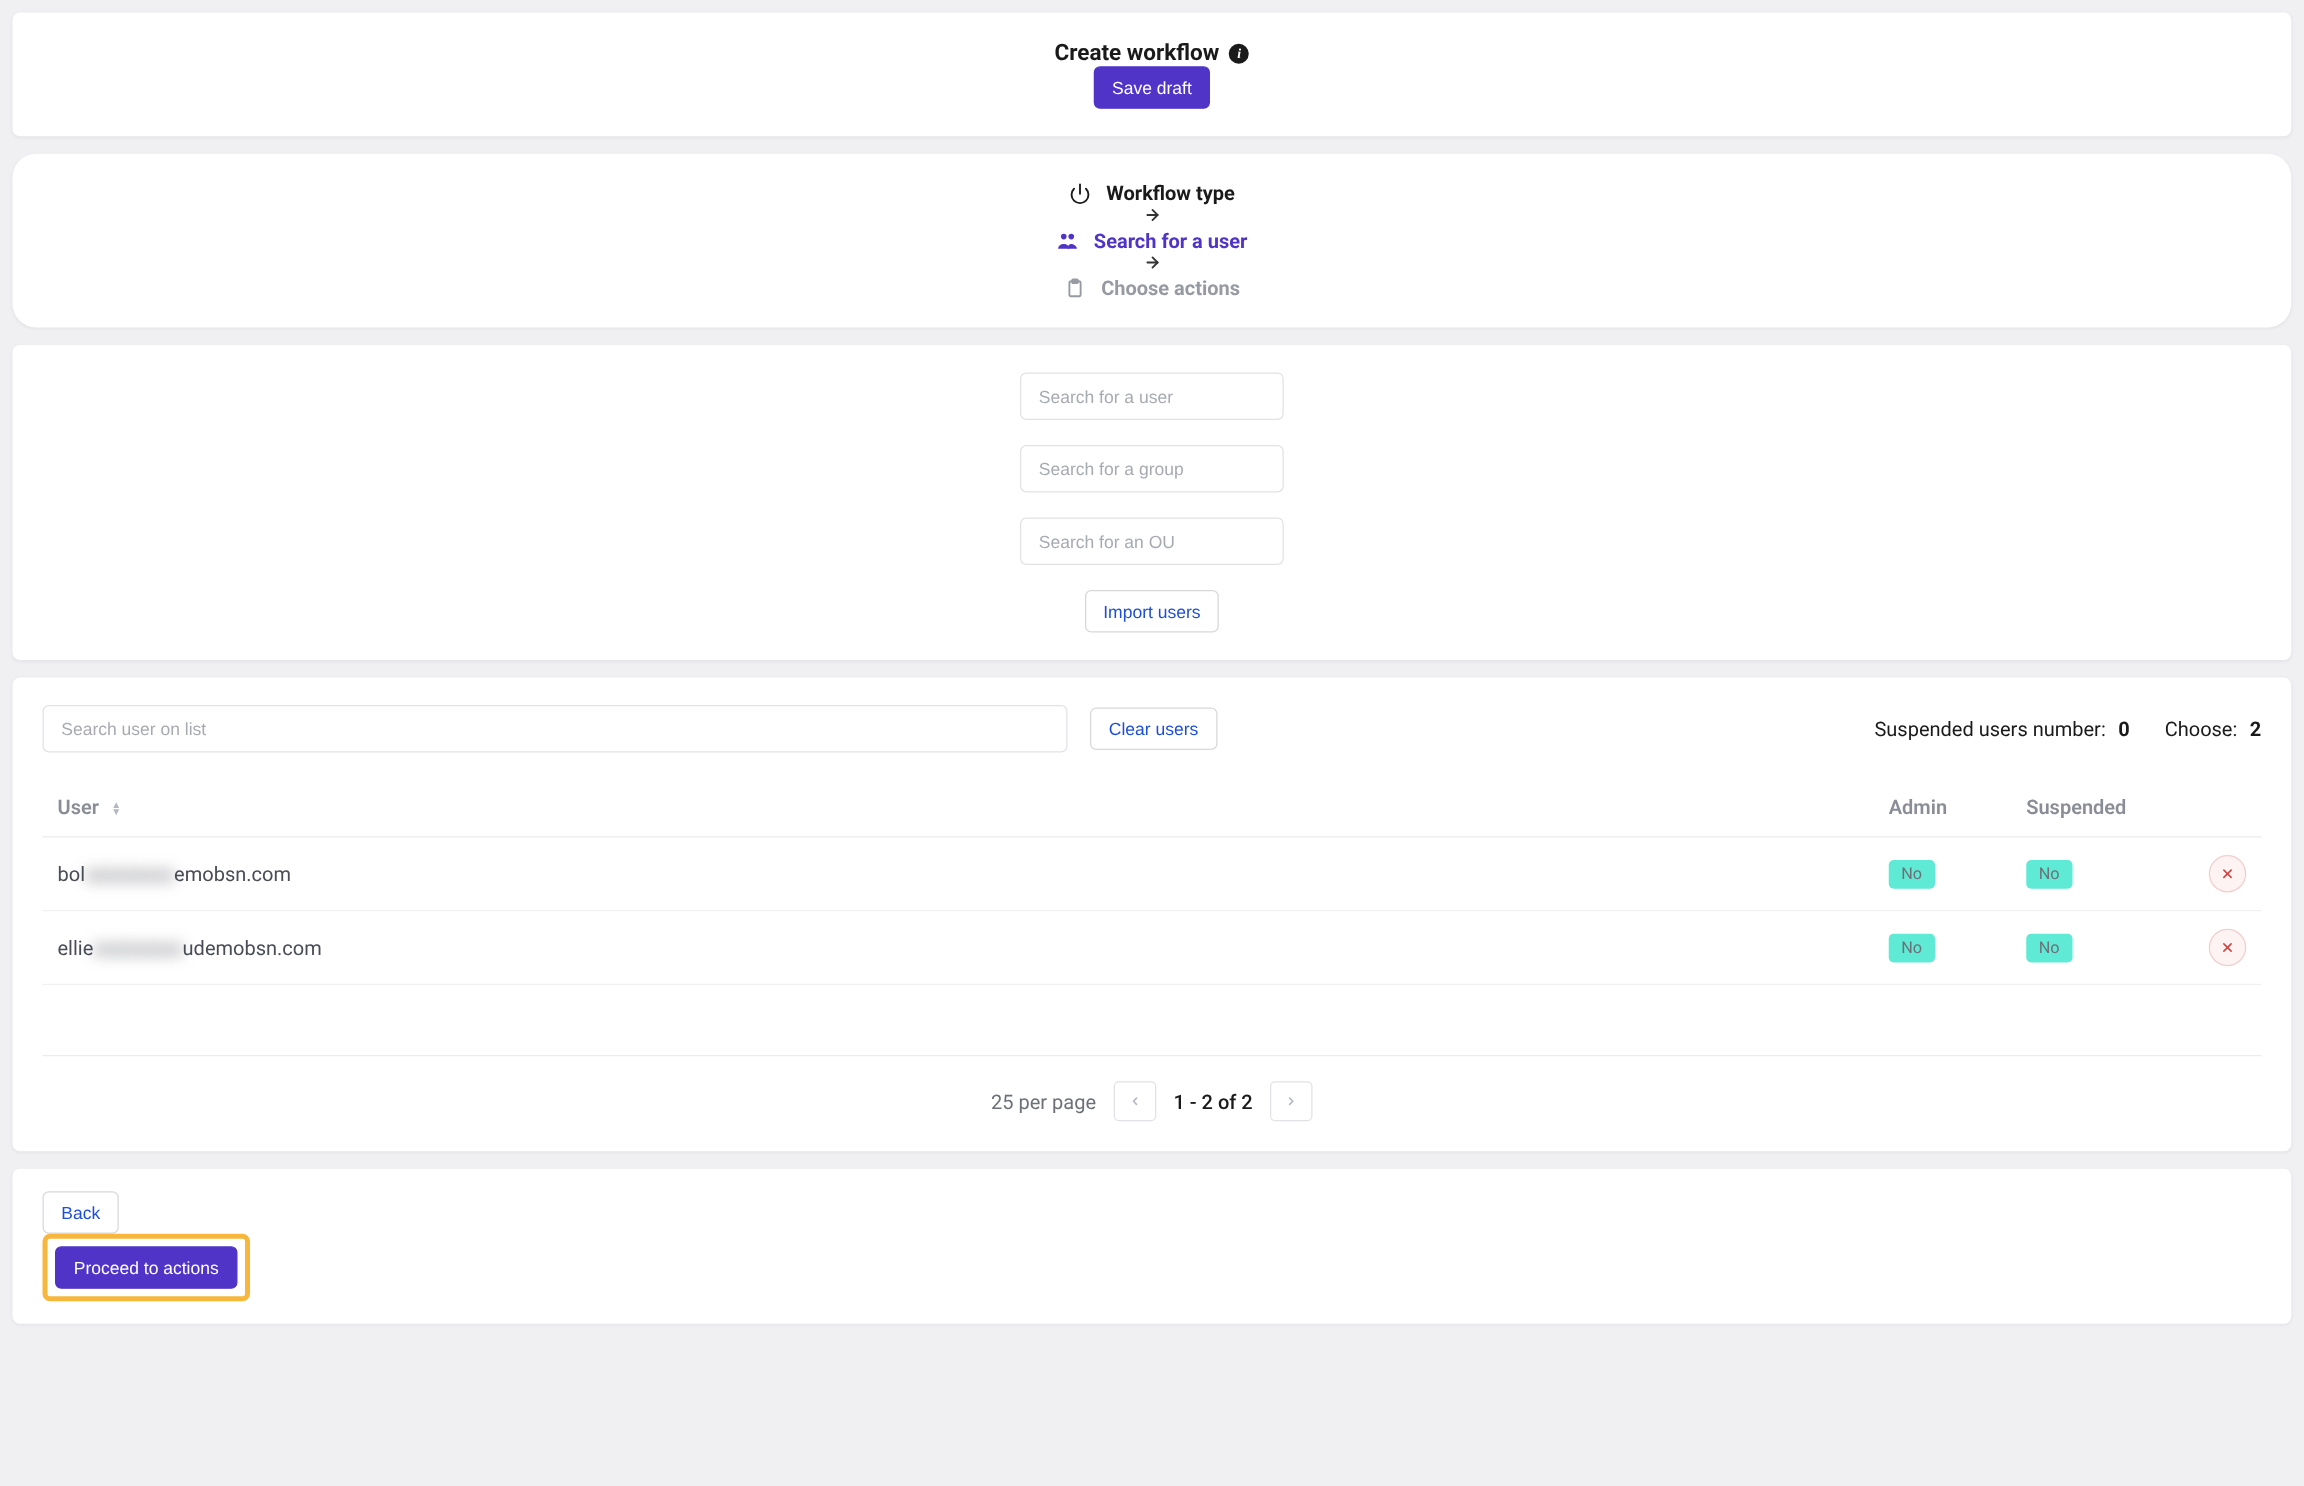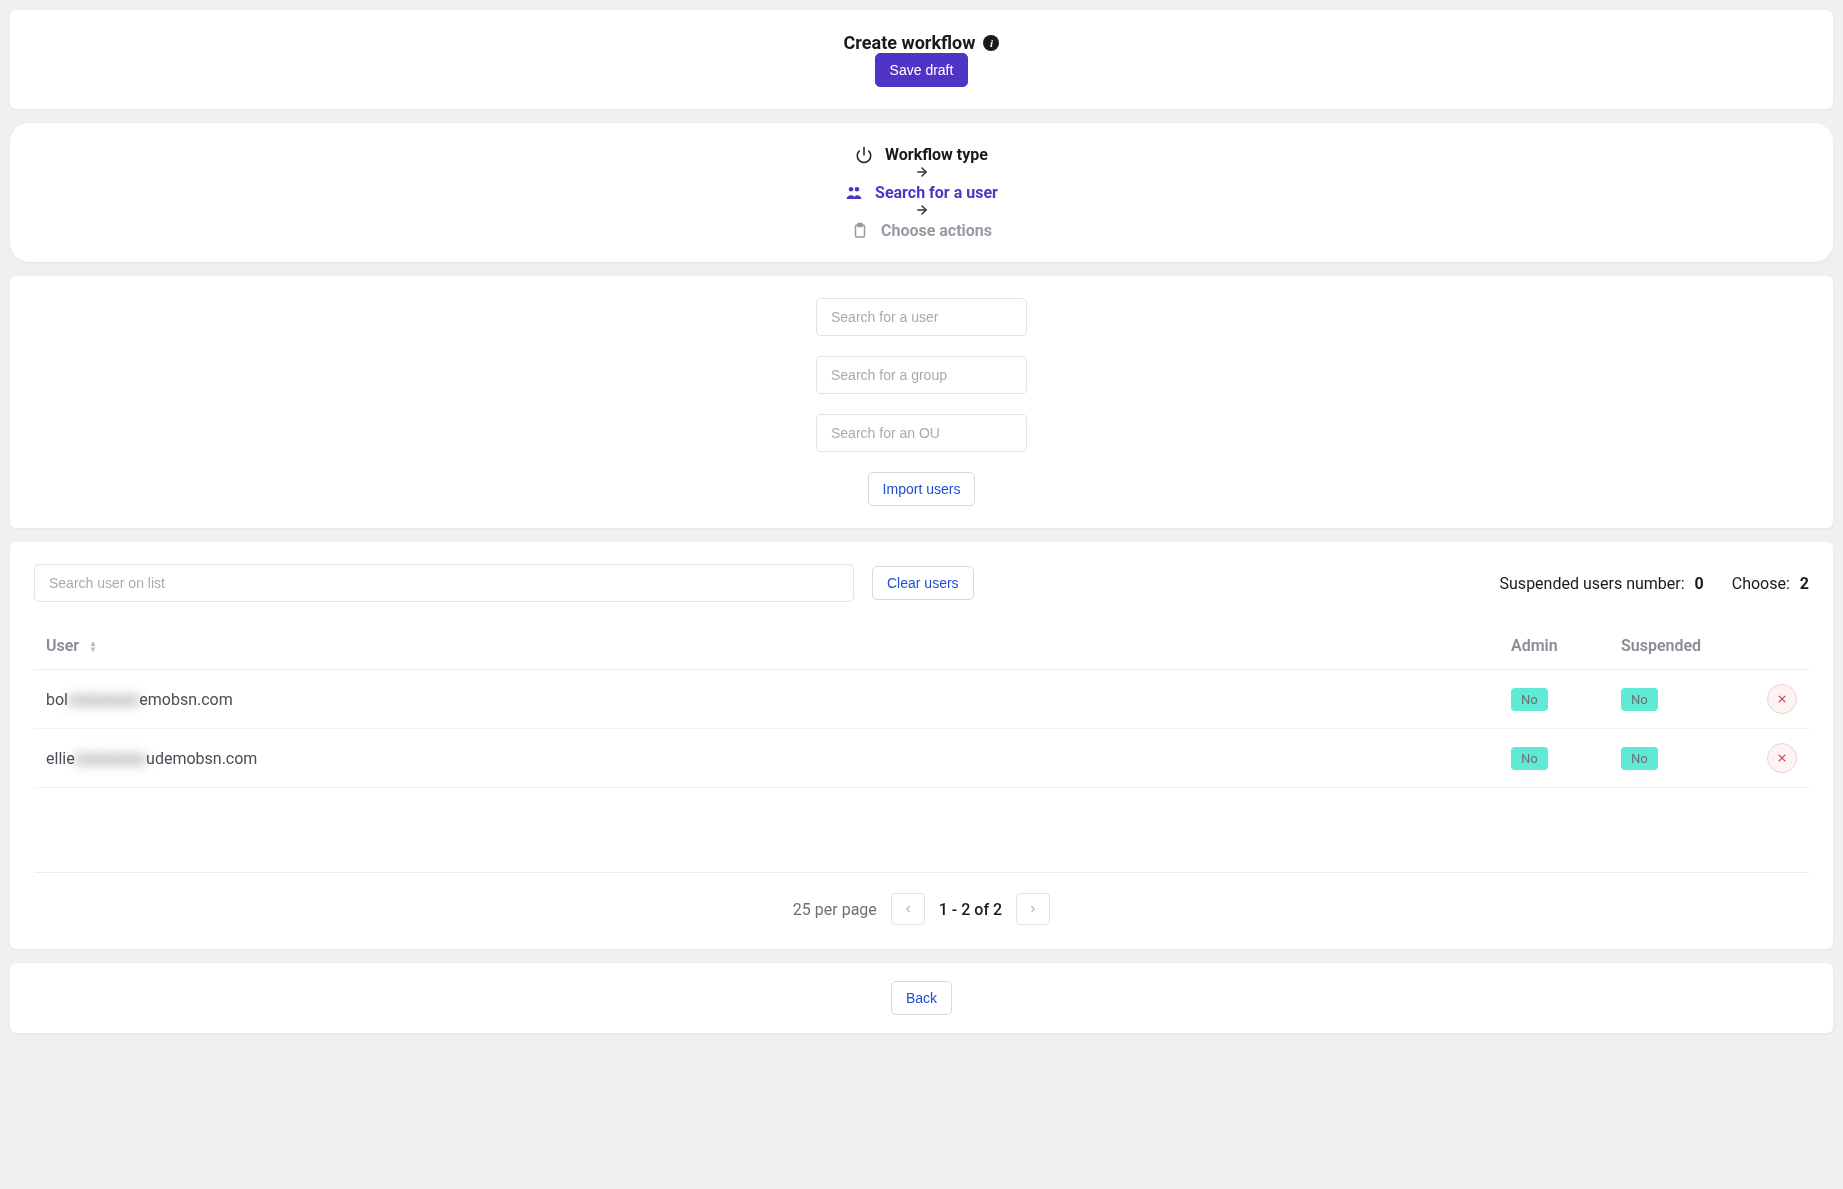--- a/index.html
+++ b/index.html
@@ -177,21 +177,21 @@
     user-select: none;
   }
   
   .col-user { width: auto; }
   .col-admin { width: 110px; }
   .col-susp { width: 130px; }
   .col-remove { width: 70px; text-align: right;}
   
   .pagination-zone {
     border-top: 1px solid #ececef;
-    margin-top: 84px;
+    margin-top: 56px;
     padding: 20px 0 24px 0;
     display: flex;
     justify-content: center;
     align-items: center;
     gap: 14px;
     color: #6e7079;
     font-size: 16px;
   }
   .page-btn {
     width: 34px; height: 32px;
@@ -201,21 +201,21 @@
     display: inline-flex;
     align-items: center;
     justify-content: center;
     cursor: pointer;
   }
   .page-btn svg { width: 10px; height: 10px; }
   .page-range { color: #1a1a1a; font-weight: 500; }
   
   .footer-card {
     display: flex;
-    align-items: center;
+    align-items: flex-start;
     justify-content: space-between;
     padding: 18px 24px;
   }
   .highlight-box {
     border: 4px solid #f6b73c;
     border-radius: 6px;
     padding: 6px;
   }
 </style>
 </head>
@@ -356,13 +356,16 @@
     <span class="page-btn">
       <svg viewBox="0 0 24 24" fill="none" stroke="#b5b7c0" stroke-width="3" stroke-linecap="round" stroke-linejoin="round">
           <polyline points="9 18 15 12 9 6"></polyline>
         </svg>
     </span>
   </div>
 </div>
 
 <div class="card footer-card">
   <button class="btn btn-outline">Back</button>
+  <div class="highlight-box">
+    <button class="btn btn-primary">Proceed to actions</button>
+  </div>
 </div>
 
 </body></html>

